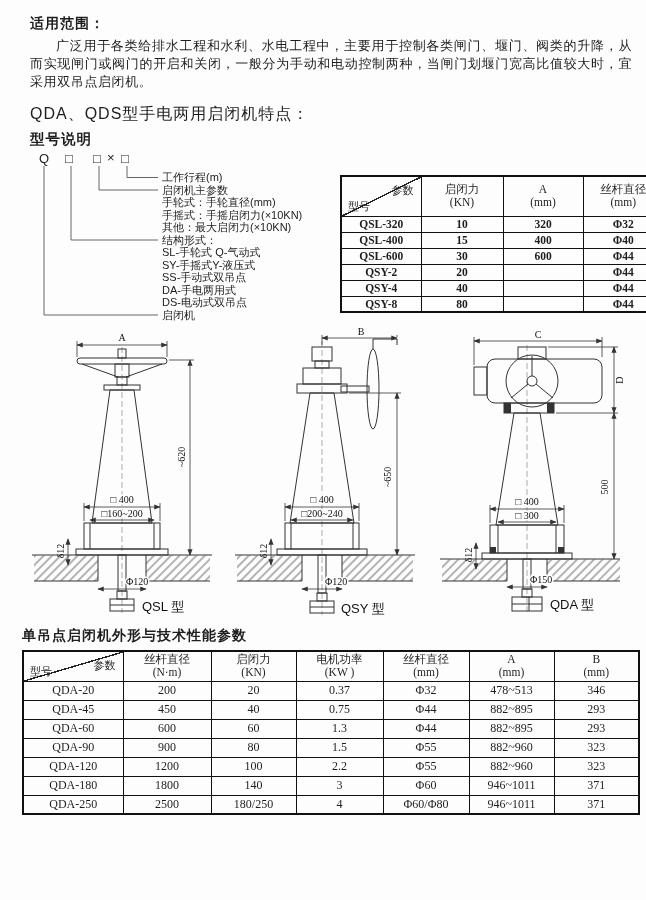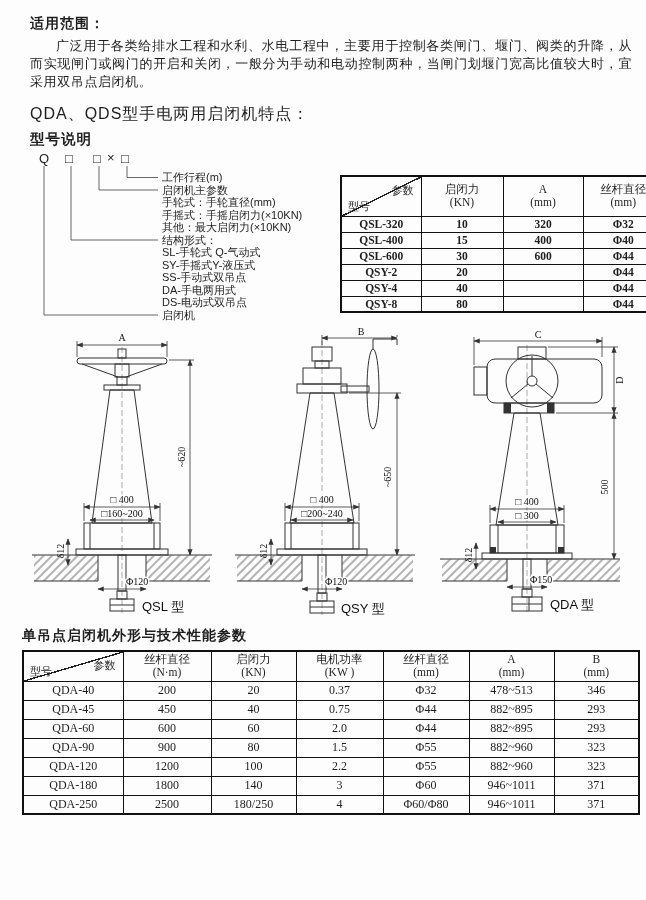--- a/index.html
+++ b/index.html
@@ -366,42 +366,42 @@
       <td class="hcell">
         <div>A</div>
         <div>(mm)</div>
       </td>
       <td class="hcell">
         <div>B</div>
         <div>(mm)</div>
       </td>
     </tr>
     <tr class="drow">
-      <td>QDA-40</td>
+      <td>QDA-20</td>
       <td>200</td>
       <td>20</td>
       <td>0.37</td>
       <td>Φ32</td>
       <td>478~513</td>
       <td>346</td>
     </tr>
     <tr class="drow">
       <td>QDA-45</td>
       <td>450</td>
       <td>40</td>
       <td>0.75</td>
       <td>Φ44</td>
       <td>882~895</td>
       <td>293</td>
     </tr>
     <tr class="drow">
       <td>QDA-60</td>
       <td>600</td>
       <td>60</td>
-      <td>2.0</td>
+      <td>1.3</td>
       <td>Φ44</td>
       <td>882~895</td>
       <td>293</td>
     </tr>
     <tr class="drow">
       <td>QDA-90</td>
       <td>900</td>
       <td>80</td>
       <td>1.5</td>
       <td>Φ55</td>

